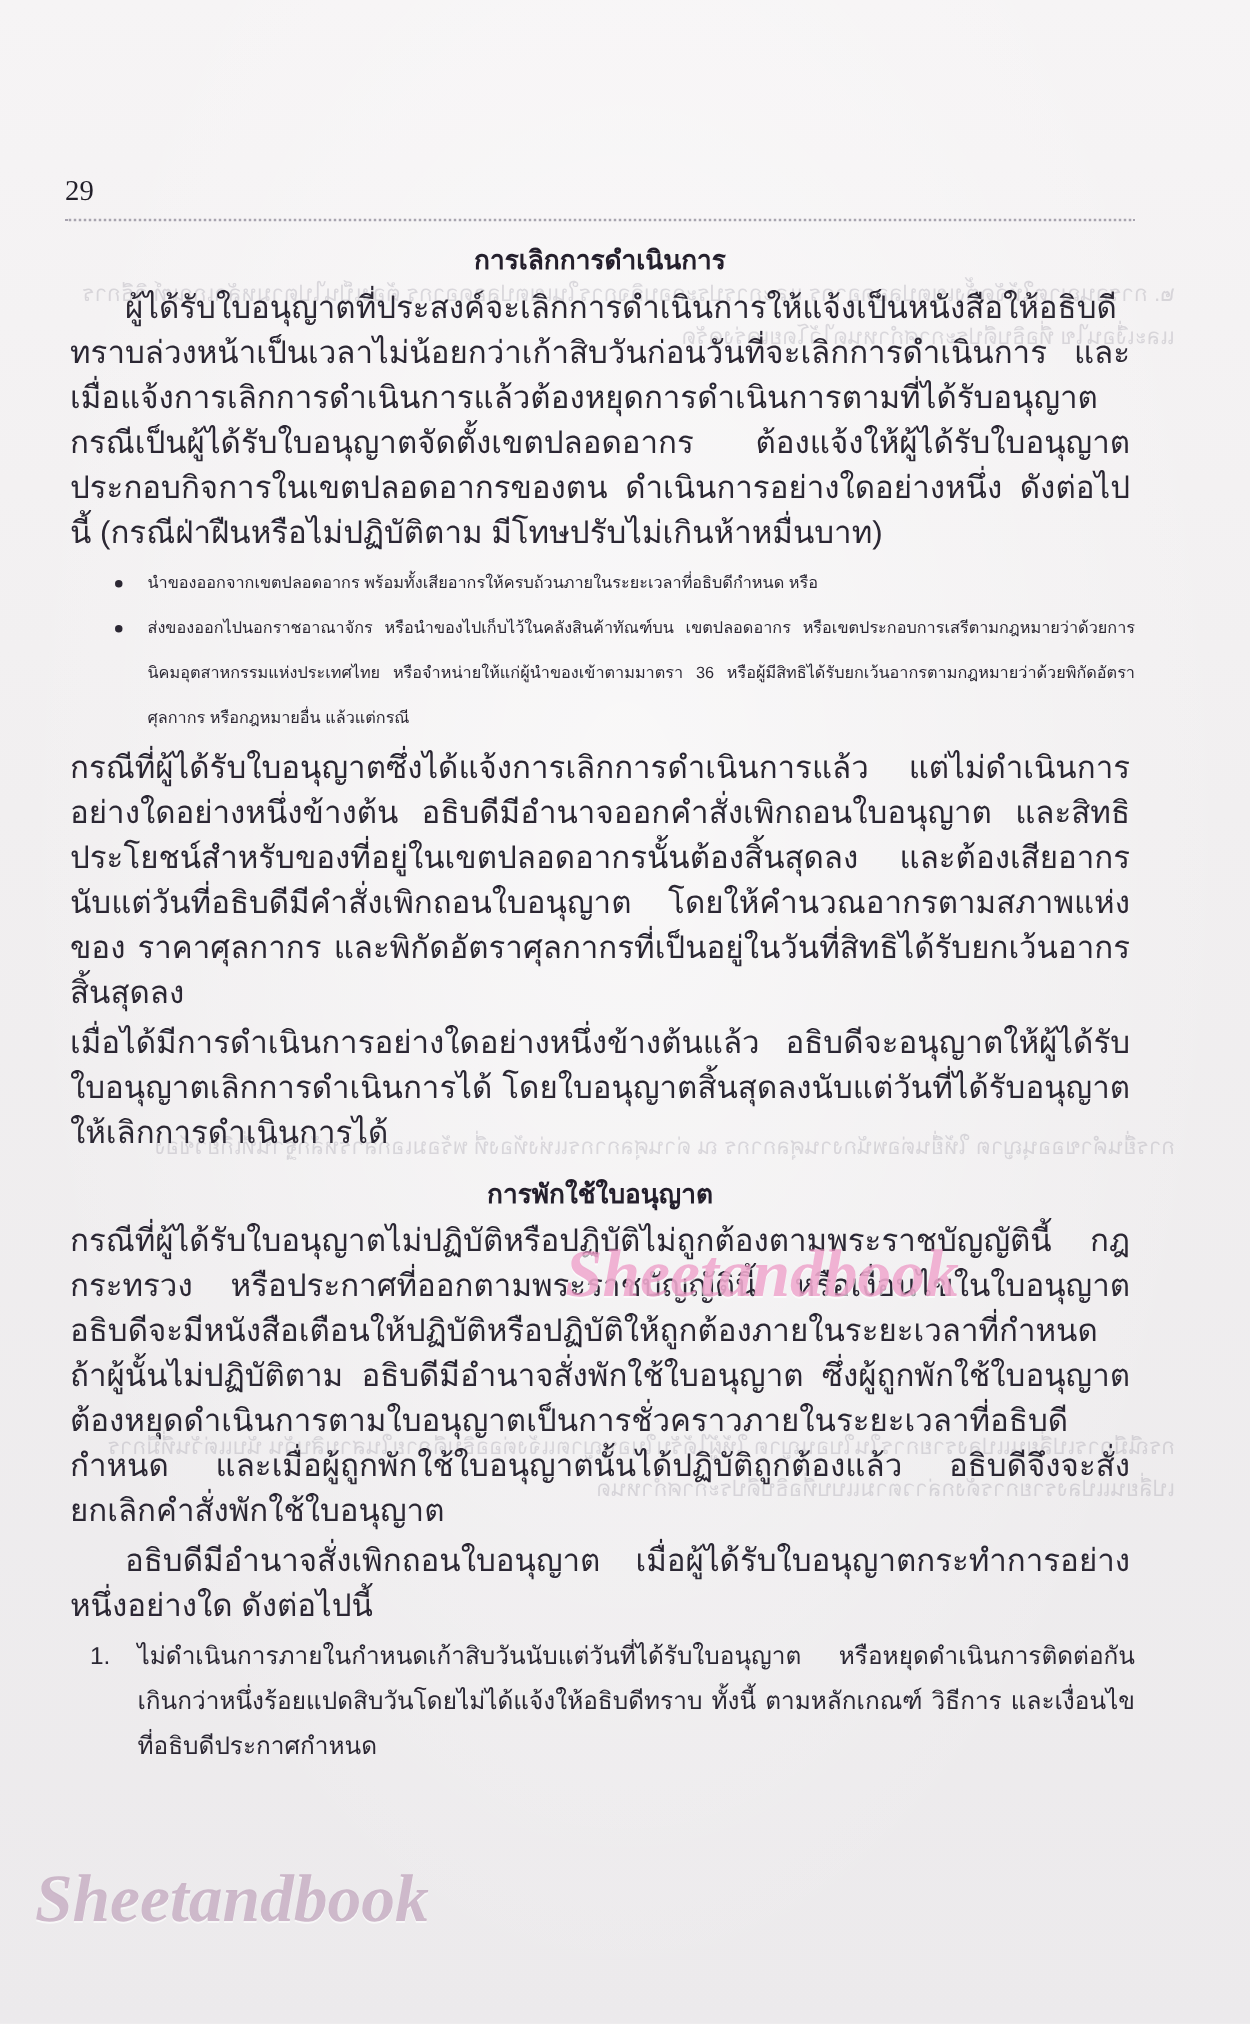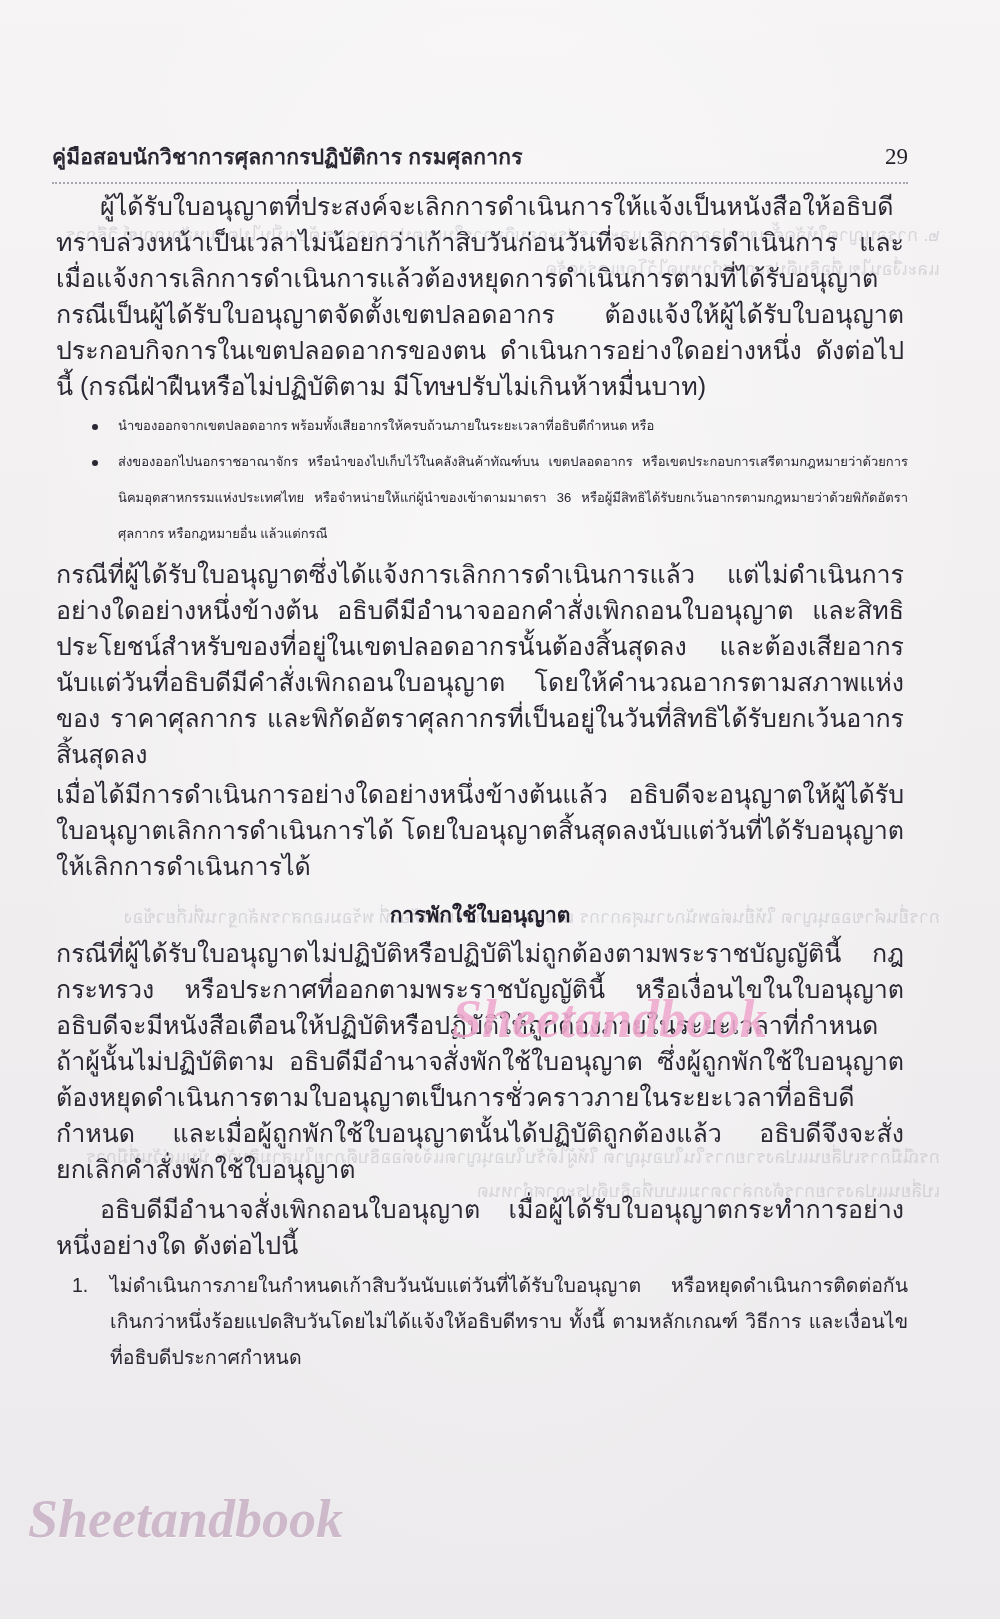--- a/index.html
+++ b/index.html
@@ -171,25 +171,25 @@
   <div class="ghost" style="top:900px;">
     การยื่นคำขออนุญาต ให้ยื่นต่อพนักงานศุลกากร ณ ด่านศุลกากรแห่งท้องที่ พร้อมเอกสารหลักฐานที่เกี่ยวข้อง
   </div>
   <div class="ghost" style="top:1140px;">
     กรณีมีการเปลี่ยนแปลงรายการในใบอนุญาต ให้ผู้ได้รับใบอนุญาตแจ้งต่ออธิบดีภายในสามสิบวัน นับแต่วันที่มีการเปลี่ยนแปลงรายการดังกล่าวตามแบบที่อธิบดีประกาศกำหนด
   </div>
 
   <div class="content">
 
     <div class="header-row">
-      <div class="header-title">คู่มือสอบนักวิชาการศุลกากรปฏิบัติการ  กรมศุลกากร</div>
       <div class="header-page">29</div>
     </div>
     <div class="rule"></div>
 
+    <div class="section-title">การเลิกการดำเนินการ</div>
     <p class="body indent">ผู้ได้รับใบอนุญาตที่ประสงค์จะเลิกการดำเนินการให้แจ้งเป็นหนังสือให้อธิบดีทราบล่วงหน้าเป็นเวลาไม่น้อยกว่าเก้าสิบวันก่อนวันที่จะเลิกการดำเนินการ และเมื่อแจ้งการเลิกการดำเนินการแล้วต้องหยุดการดำเนินการตามที่ได้รับอนุญาต กรณีเป็นผู้ได้รับใบอนุญาตจัดตั้งเขตปลอดอากร ต้องแจ้งให้ผู้ได้รับใบอนุญาตประกอบกิจการในเขตปลอดอากรของตน ดำเนินการอย่างใดอย่างหนึ่ง ดังต่อไปนี้ (กรณีฝ่าฝืนหรือไม่ปฏิบัติตาม มีโทษปรับไม่เกินห้าหมื่นบาท)</p>
 
     <ul class="bullets">
       <li>นำของออกจากเขตปลอดอากร พร้อมทั้งเสียอากรให้ครบถ้วนภายในระยะเวลาที่อธิบดีกำหนด หรือ</li>
       <li>ส่งของออกไปนอกราชอาณาจักร หรือนำของไปเก็บไว้ในคลังสินค้าทัณฑ์บน เขตปลอดอากร หรือเขตประกอบการเสรีตามกฎหมายว่าด้วยการนิคมอุตสาหกรรมแห่งประเทศไทย หรือจำหน่ายให้แก่ผู้นำของเข้าตามมาตรา 36 หรือผู้มีสิทธิได้รับยกเว้นอากรตามกฎหมายว่าด้วยพิกัดอัตราศุลกากร หรือกฎหมายอื่น แล้วแต่กรณี</li>
     </ul>
 
     <p class="body">กรณีที่ผู้ได้รับใบอนุญาตซึ่งได้แจ้งการเลิกการดำเนินการแล้ว แต่ไม่ดำเนินการอย่างใดอย่างหนึ่งข้างต้น อธิบดีมีอำนาจออกคำสั่งเพิกถอนใบอนุญาต และสิทธิประโยชน์สำหรับของที่อยู่ในเขตปลอดอากรนั้นต้องสิ้นสุดลง และต้องเสียอากรนับแต่วันที่อธิบดีมีคำสั่งเพิกถอนใบอนุญาต โดยให้คำนวณอากรตามสภาพแห่งของ ราคาศุลกากร และพิกัดอัตราศุลกากรที่เป็นอยู่ในวันที่สิทธิได้รับยกเว้นอากรสิ้นสุดลง</p>
     <p class="body block">เมื่อได้มีการดำเนินการอย่างใดอย่างหนึ่งข้างต้นแล้ว อธิบดีจะอนุญาตให้ผู้ได้รับใบอนุญาตเลิกการดำเนินการได้ โดยใบอนุญาตสิ้นสุดลงนับแต่วันที่ได้รับอนุญาตให้เลิกการดำเนินการได้</p>
 

